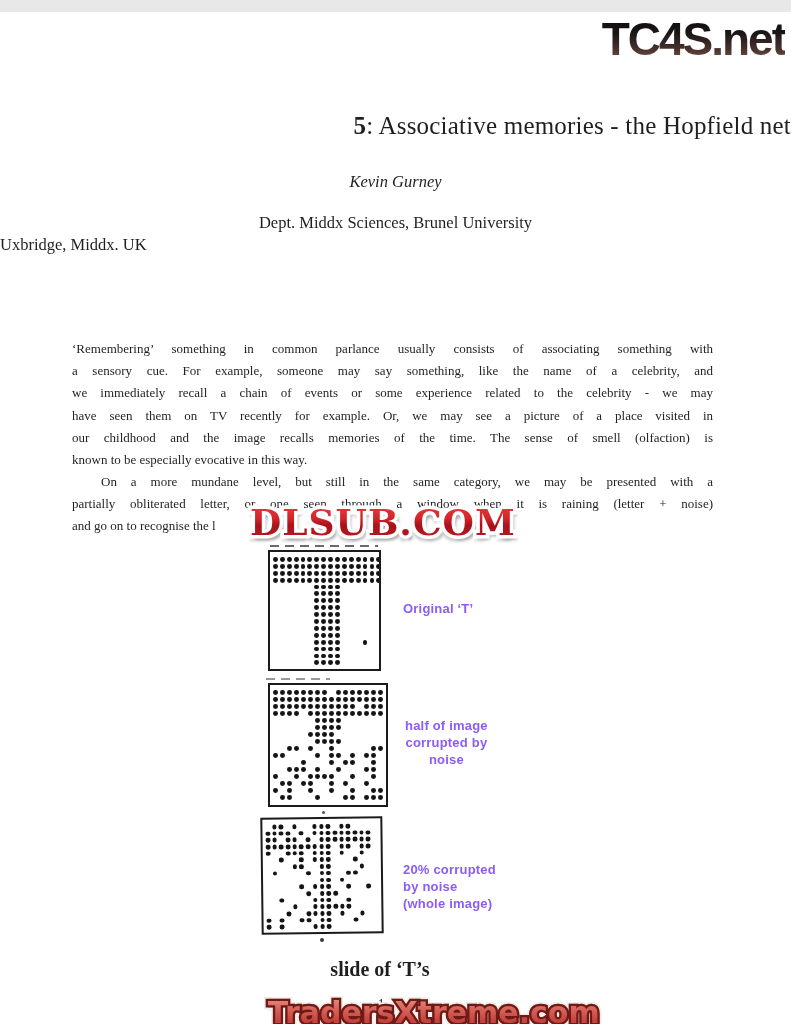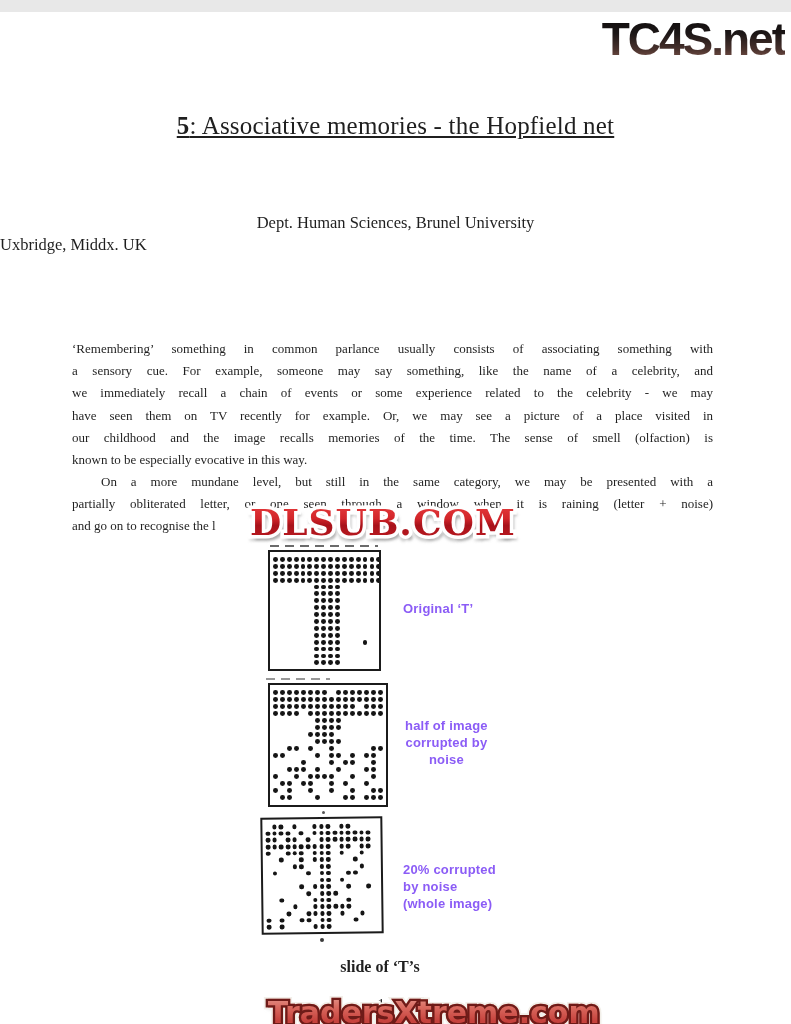--- a/index.html
+++ b/index.html
@@ -44,22 +44,22 @@
   }
   .wm-traders .line{
     position:absolute; left:0; top:0;
     color:#6e1b18; -webkit-text-stroke:4.5px #6e1b18;
   }
   .wm-traders .over{
     background:linear-gradient(180deg,#e49a90 0%,#d9695f 35%,#c6413c 75%,#cf5750 100%);
     -webkit-background-clip:text; background-clip:text; color:transparent;
   }
   
-  .doc-title{position:absolute; top:100px; left:0; width:791px; text-align:center;
-    font-size:25px; letter-spacing:.2px;text-decoration:underline;}
+  .doc-title{position:absolute; top:100px; left:0; width:791px; text-align:right;
+    font-size:25px; letter-spacing:.2px;}
   .doc-title .num{font-weight:700;}
   .author{position:absolute; top:160px; left:0; width:791px; text-align:center;
     font-style:italic; font-size:16.5px;}
   .affil1{position:absolute; top:201px; left:0; width:791px; text-align:center; font-size:16.5px;}
   .affil2{position:absolute; top:223px; left:0; width:791px; text-align:left; font-size:16.5px;}
   
   .sec-head{position:absolute; top:286px; left:72px; font-weight:700; font-size:21px;}
   .sec-head .sec-num{display:inline-block; margin-right:25px;}
   
   .para{position:absolute; left:72px; width:641px; font-size:13px;}
@@ -80,21 +80,21 @@
   .dot{position:relative;}
   .dot::before{content:''; position:absolute; left:15%; top:15%; width:70%; height:70%;
     background:#151515; border-radius:50%;}
   .flabel{position:absolute; font-family:"Liberation Sans", sans-serif; font-weight:700;
     font-size:13px; color:#8b5cf6; letter-spacing:.2px;}
   .flabel .ln{line-height:17px; height:17px;}
   .flabel1{left:403px; top:588px;}
   .flabel2{left:405px; top:705px;text-align:center;}
   .flabel3{left:403px; top:849px;}
   .fig-caption{position:absolute; top:946px; left:0; width:760px; text-align:center;
-    font-weight:700; font-size:16px;}
+    font-weight:700; font-size:20px;}
   
   .page-num{position:absolute; top:984px; left:0; width:762px; text-align:center; font-size:14.5px;}
   
   .speck{position:absolute; background:#3a3a3a; border-radius:50%;}
   .speck1{left:320px; top:926px; width:4px; height:4px;}
   .speck2{left:322px; top:799px; width:3px; height:3px; background:#555;}
   .scan-dash{position:absolute; height:2px;
     background:repeating-linear-gradient(90deg,#6b6b6b 0 9px,transparent 9px 15px);}
   .dash1{left:270px; top:533px; width:108px;}
   .dash2{left:266px; top:666px; width:64px; opacity:.7;}
@@ -104,21 +104,22 @@
 
 <div class="page">
 
   
   <div class="wm wm-tc4s">TC4S.net</div>
 
   
   <div class="doc-title">
     <span class="num">5</span><span>: Associative memories - the Hopfield net</span>
   </div>
-  <div class="affil1">Dept. Human Sciences, Brunel University</div>
+  <div class="author">Kevin Gurney</div>
+  <div class="affil1">Dept. Middx Sciences, Brunel University</div>
   <div class="affil2">Uxbridge, Middx. UK</div>
 
   
 
   
   <div class="para para1">
       <div class="ln just">‘Remembering’ something in common parlance usually consists of associating something with</div>
       <div class="ln just">a sensory cue. For example, someone may say something, like the name of a celebrity, and</div>
       <div class="ln just">we immediately recall a chain of events or some experience related to the celebrity - we may</div>
       <div class="ln just">have seen them on TV recently for example. Or, we may see a picture of a place visited in</div>

